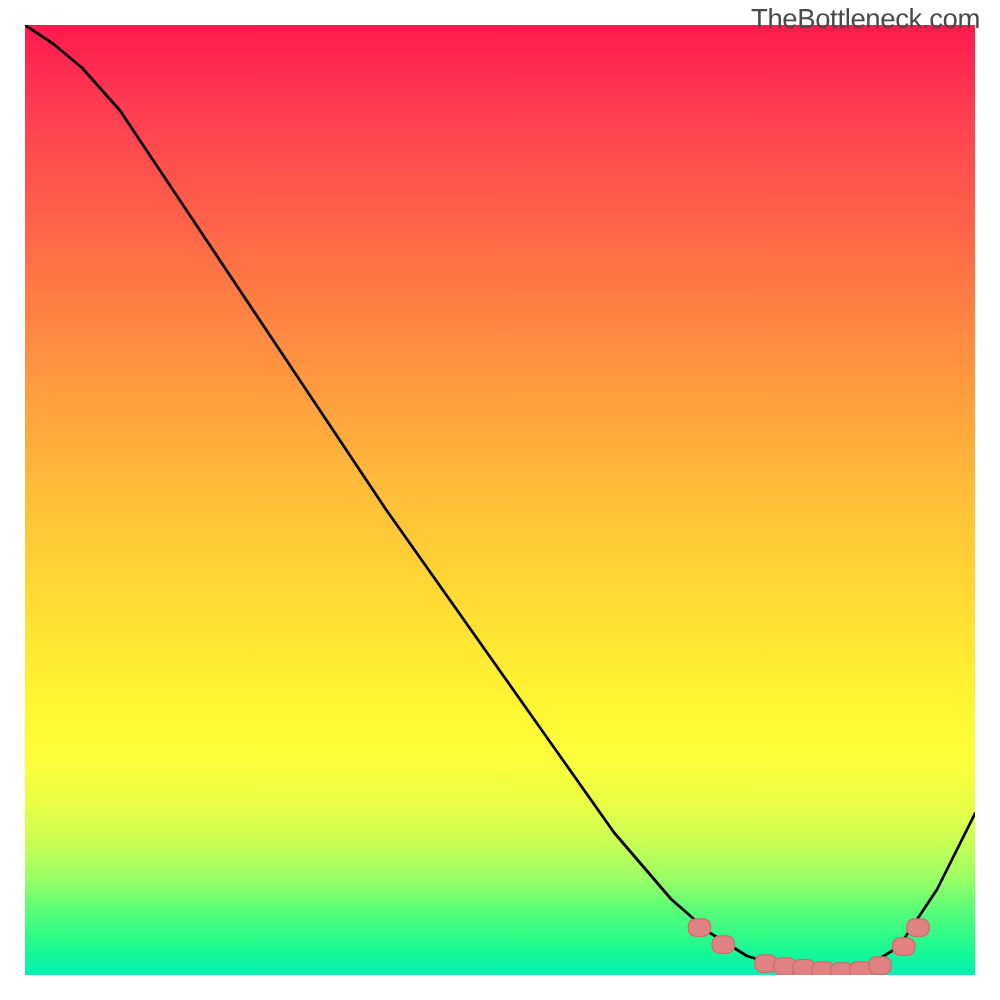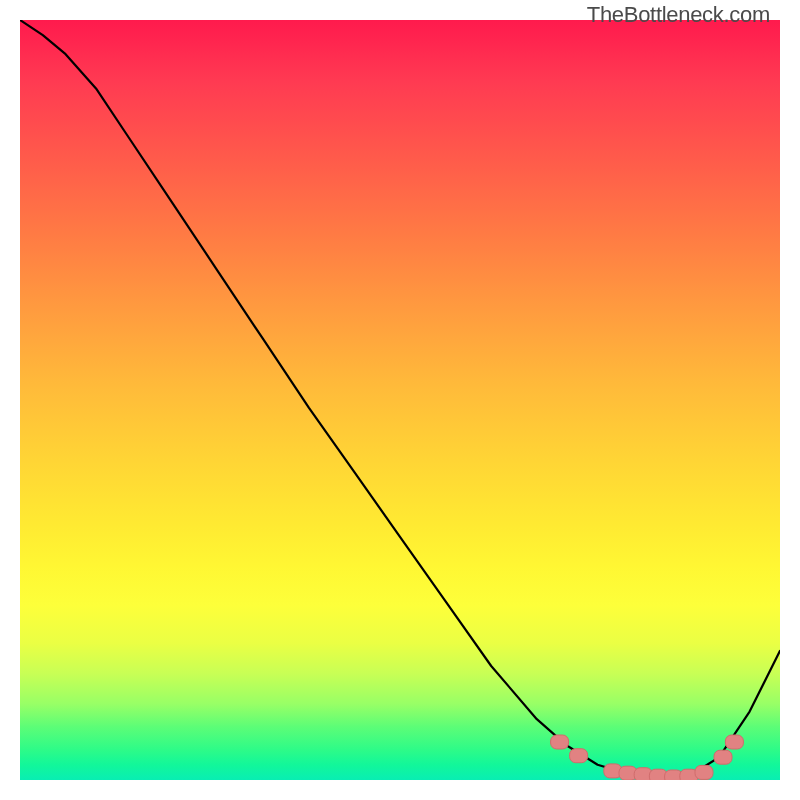--- a/index.html
+++ b/index.html
@@ -38,21 +38,21 @@
       #98ff66 90%,
       #5cfd77 93%,
       #2efb88 96%,
       #12f79a 98%,
       #08eeb3 100%
     );
   }
   .watermark {
     position: absolute;
     top: 2px;
-    right: 30px;
+    right: 16px;
     font-size: 22px;
     font-weight: 500;
     color: #4a4a4a;
     letter-spacing: -0.3px;
   }
   svg.overlay {
     position: absolute;
     left: 0;
     top: 0;
     width: 760px;

